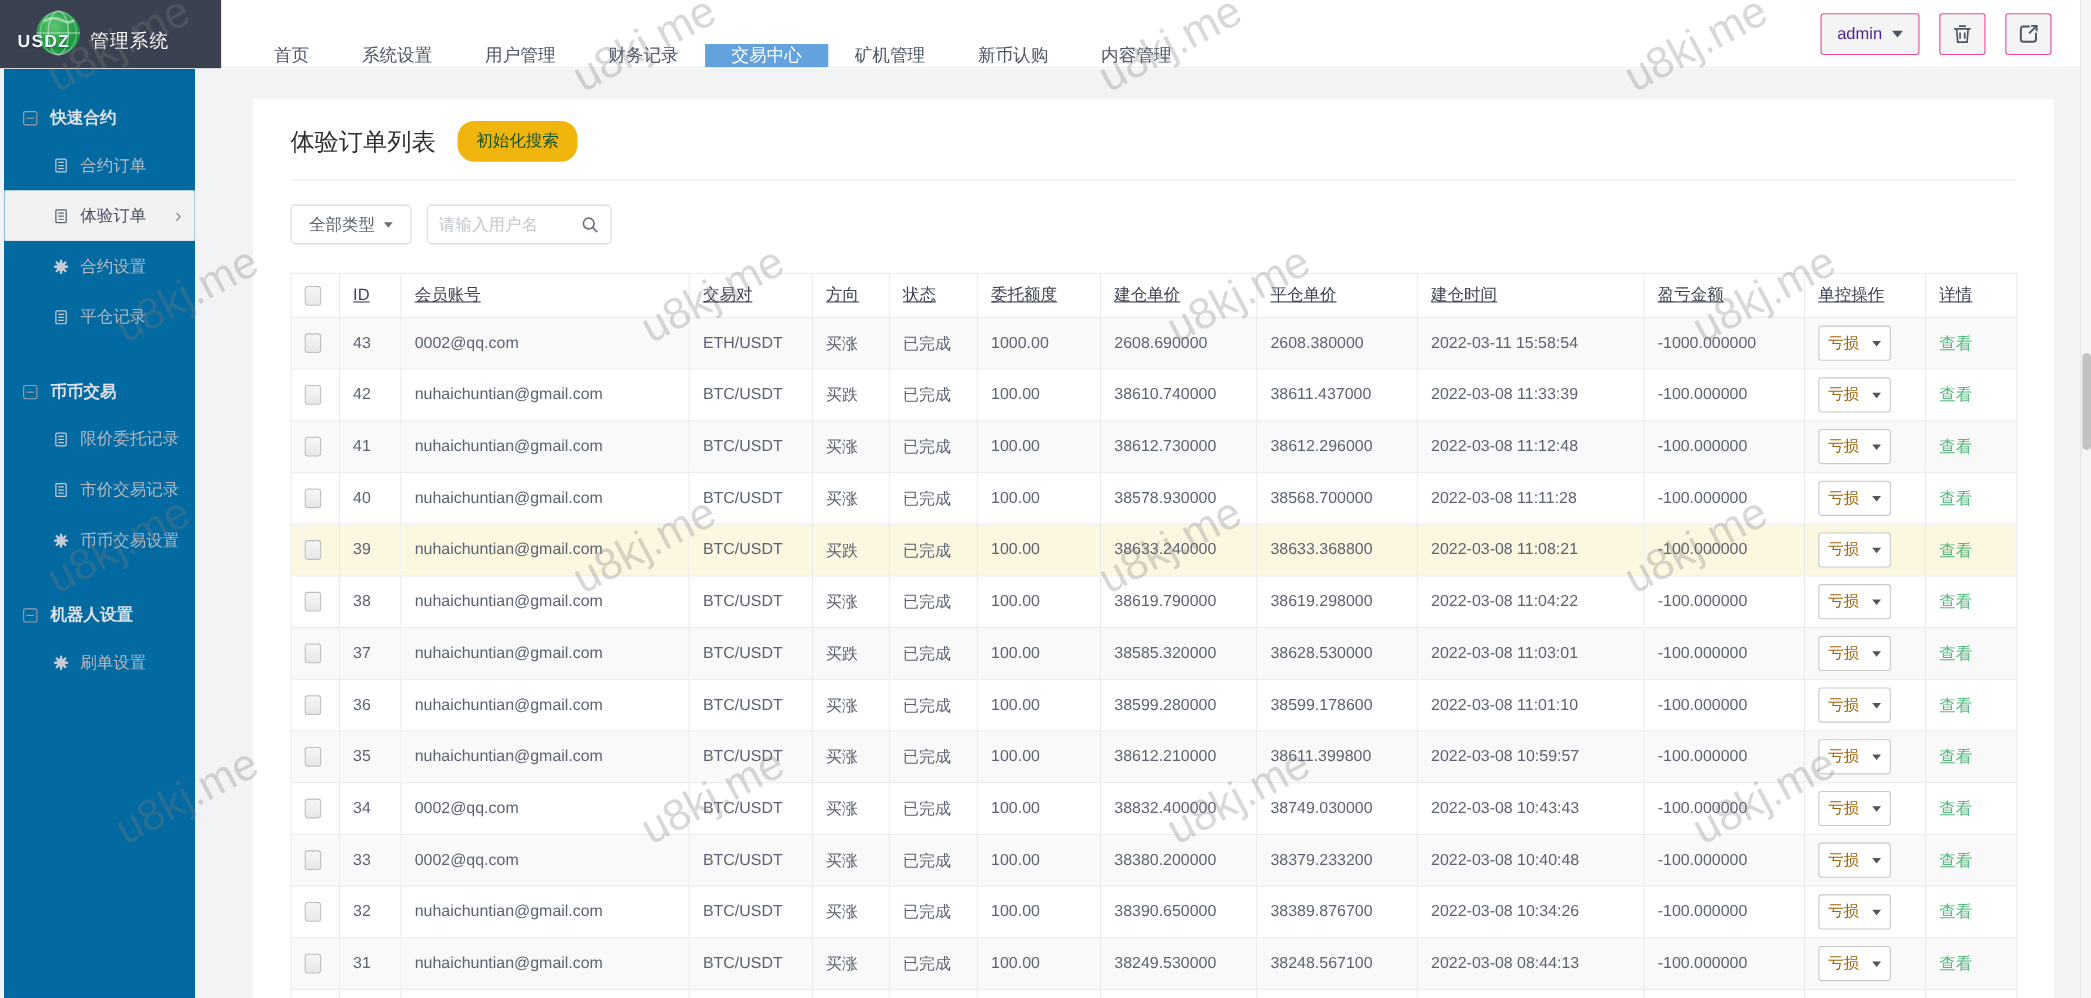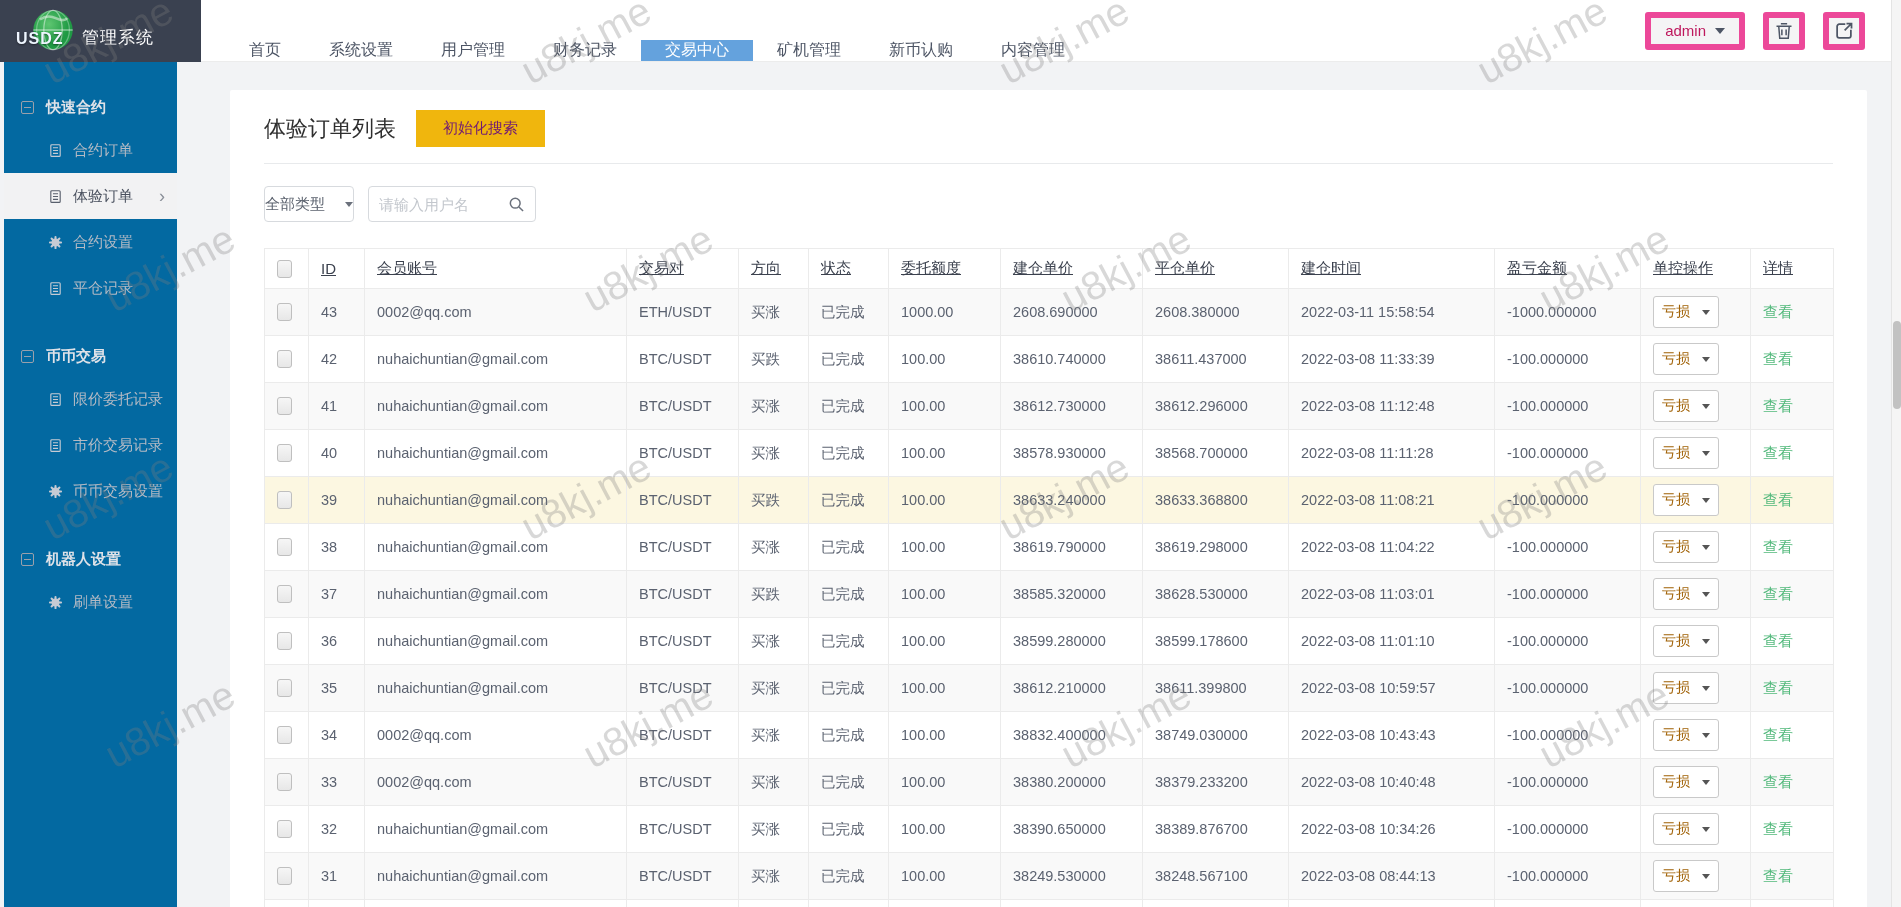--- a/index.html
+++ b/index.html
@@ -12,22 +12,22 @@
   .logo-block { width:201px; height:62px; background:#3a4150; position:relative; flex:0 0 auto; }
   .logo-globe { position:absolute; left:32px; top:9px; }
   .logo-usdz { position:absolute; left:16px; top:30px; color:#eef6ff; font-weight:bold;
     font-size:16px; letter-spacing:1px; text-shadow:0 1px 2px rgba(0,0,0,.45); }
   .logo-title { position:absolute; left:82px; top:26px; color:#fff; font-size:17px; letter-spacing:1px; }
   .topnav { display:flex; align-items:flex-end; margin-left:24px;font-family:Liberation Serif, serif; }
   .topnav .nav-item { padding:0 24px; display:flex; align-items:center; font-size:16px;
     color:#4d5565; cursor:pointer; }
   .topnav .nav-item.active { background:#64a2dd; color:#fff; }
   .header-right { margin-left:auto; display:flex; align-items:center; gap:18px; padding-right:36px; }
-  .hbtn { height:38px; background:#f4f4f5; border:6px solid #ec4899; border-radius:3px;
-    display:flex; align-items:center; justify-content:center; color:#be185d; cursor:pointer; }
+  .hbtn { height:38px; background:#f4f4f5; border:1px solid #ec4899; border-radius:3px;
+    display:flex; align-items:center; justify-content:center; color:#4c1d95; cursor:pointer; }
   .hbtn.admin { padding:0 14px; font-size:15px; gap:9px; }
   .hbtn.square { width:42px; }
   .caret-down { width:0; height:0; border-left:5px solid transparent; border-right:5px solid transparent;
     border-top:6px solid #4d5565; display:inline-block; }
 
   
   .sidebar { position:fixed; left:4px; top:62px; width:173px; height:845px; background:#0369a1; z-index:15; }
   .side-group { padding-top:26px; }
   .group-head { display:flex; align-items:center; gap:12px; padding:10px 0 10px 17px;
     color:#dfe2e8; font-size:15px; font-weight:bold; cursor:pointer; }
@@ -40,26 +40,26 @@
   .minus-box { width:13px; height:13px; border:1px solid #9aa0ab; border-radius:2px;
     position:relative; display:inline-block; }
   .minus-box::after { content:""; position:absolute; left:2px; right:2px; top:5px; height:1px; background:#9aa0ab; }
 
   
   .main { position:absolute; left:201px; top:62px; width:1700px; }
   .card { position:absolute; left:29px; top:28px; width:1637px; min-height:1010px; background:#fff;
     border-radius:2px; padding:20px 34px 40px 34px; }
   .title-row { display:flex; align-items:center; gap:20px; }
   .page-title { font-size:22px; color:#2e2e2e; }
-  .init-btn { background:#f0b60d; color:#701a75; border:none; font-size:15px; padding:9px 27px;
-    border-radius:0; cursor:pointer; font-family:inherit; }
+  .init-btn { background:#f0b60d; color:#14532d; border:none; font-size:15px; padding:9px 17px;
+    border-radius:15px; cursor:pointer; font-family:inherit; }
   .divider { height:1px; background:#e8eaec; margin-top:16px; }
   .filter-row { margin-top:22px; display:flex; gap:14px; }
-  .select-box { width:90px; height:36px; border:1px solid #d7dade; border-radius:4px;
-    display:flex; align-items:center; padding:0 0; font-size:15px; color:#5b626e;
+  .select-box { width:110px; height:36px; border:1px solid #d7dade; border-radius:4px;
+    display:flex; align-items:center; padding:0 16px; font-size:15px; color:#5b626e;
     justify-content:space-between; cursor:pointer; background:#fff; }
   .select-box .scaret { width:0; height:0; border-left:4px solid transparent; border-right:4px solid transparent;
     border-top:5px solid #6b717c; }
   .search-box { width:168px; height:36px; border:1px solid #d7dade; border-radius:4px;
     display:flex; align-items:center; padding:0 10px; background:#fff; gap:6px; }
   .search-box input { border:none; outline:none; flex:1; min-width:0; font-size:15px; color:#555;
     font-family:inherit; }
   .search-box input::placeholder { color:#c3c7cd; }
 
   

